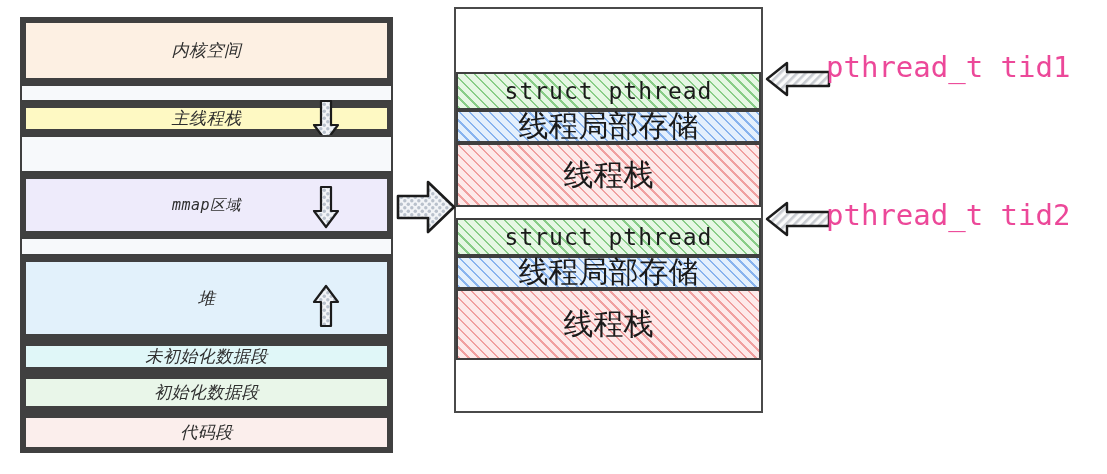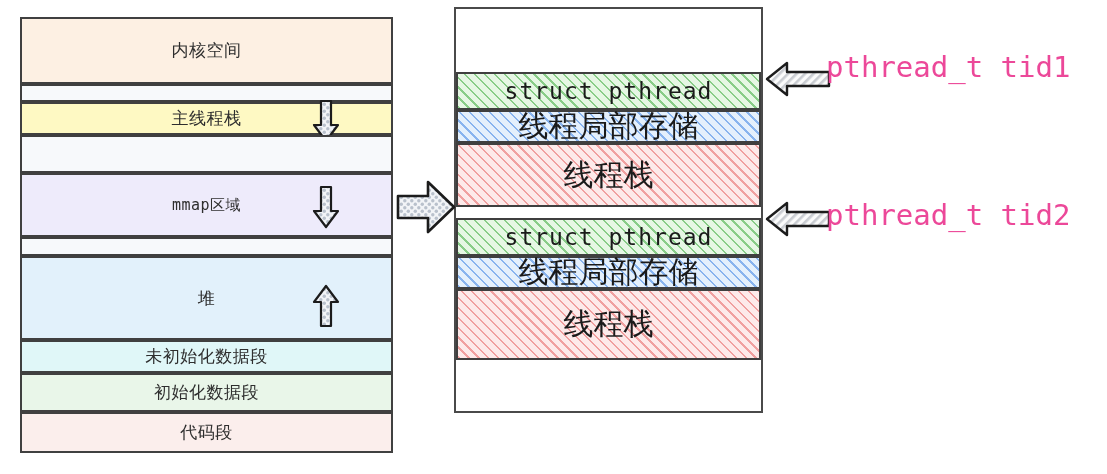--- a/index.html
+++ b/index.html
@@ -12,28 +12,29 @@
     height: 474px;
     position: relative;
     overflow: hidden;
     font-family: "Liberation Sans", sans-serif;
   }
 
   
   .mem-row {
     position: absolute;
     box-sizing: border-box;
-    border: 2px solid #404040;
+    border: 6px solid #404040;
     display: flex;
     align-items: center;
     justify-content: center;
     font-family: "Liberation Serif", serif;
     font-size: 17px;
     color: #2e2e2e;
     letter-spacing: 0.5px;
+    font-style: italic;
   }
   .mem-row.mono {
     font-family: "DejaVu Sans Mono", monospace;
     font-size: 15px;
   }
   .mem-gap {
     position: absolute;
     box-sizing: border-box;
     border: 2px solid #3f3f3f;
     background: #f7f9fb;

